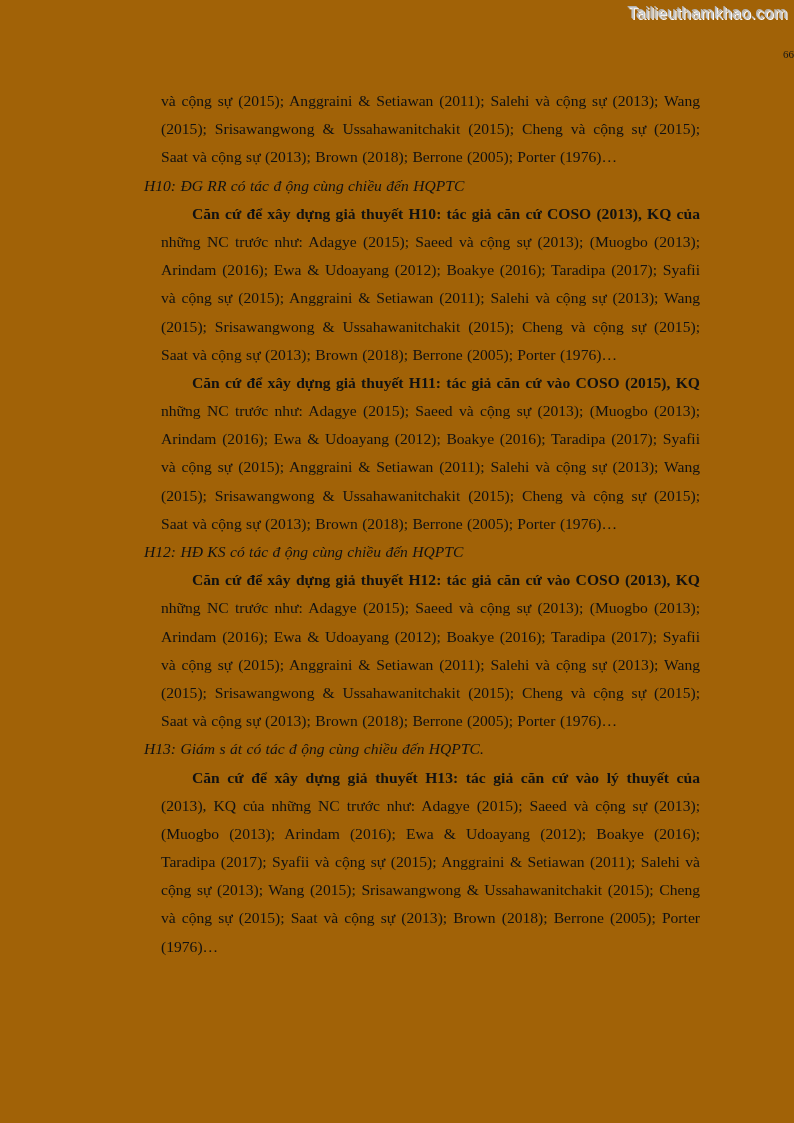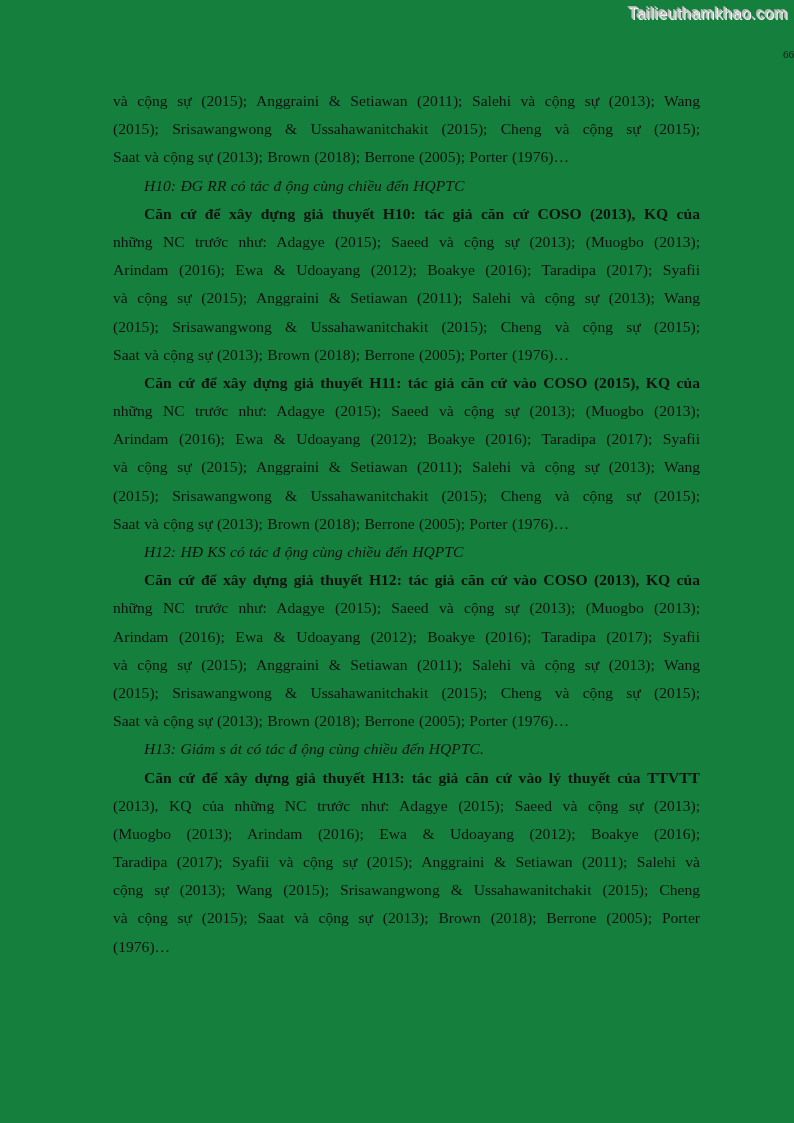--- a/index.html
+++ b/index.html
@@ -1,21 +1,21 @@
 <!DOCTYPE html>
 <html><head>
 <meta charset="utf-8">
 <style>
   * { margin: 0; padding: 0; box-sizing: border-box; }
   html, body { background: #e8e8e8; }
   .page {
     position: relative;
     width: 794px;
     height: 1123px;
-    background: #15803d;
+    background: #a16207;
     margin: 0 auto;
     overflow: hidden;
     font-family: "Liberation Serif", serif;
     color: #111111;
   }
   .watermark {
     position: absolute;
     top: 5px;
     right: 6px;
     font-family: "Liberation Sans", sans-serif;
@@ -40,20 +40,21 @@
     width: 587px;
     font-size: 15.6px;
     line-height: 28.2px;
     word-spacing: 0.5px;
   }
   .text-line {
     text-align: justify;
     text-align-last: justify;
     height: 28.2px;
     overflow: hidden;
+    margin-left: 48px;
   }
   .text-line.first-indent { padding-left: 31px; font-weight: bold; }
   .text-line.last-line { text-align: left; text-align-last: left; }
   .heading-line {
     font-style: italic;
     padding-left: 31px;
     height: 28.2px;
     text-align: left;
     text-align-last: left;
     overflow: hidden;

